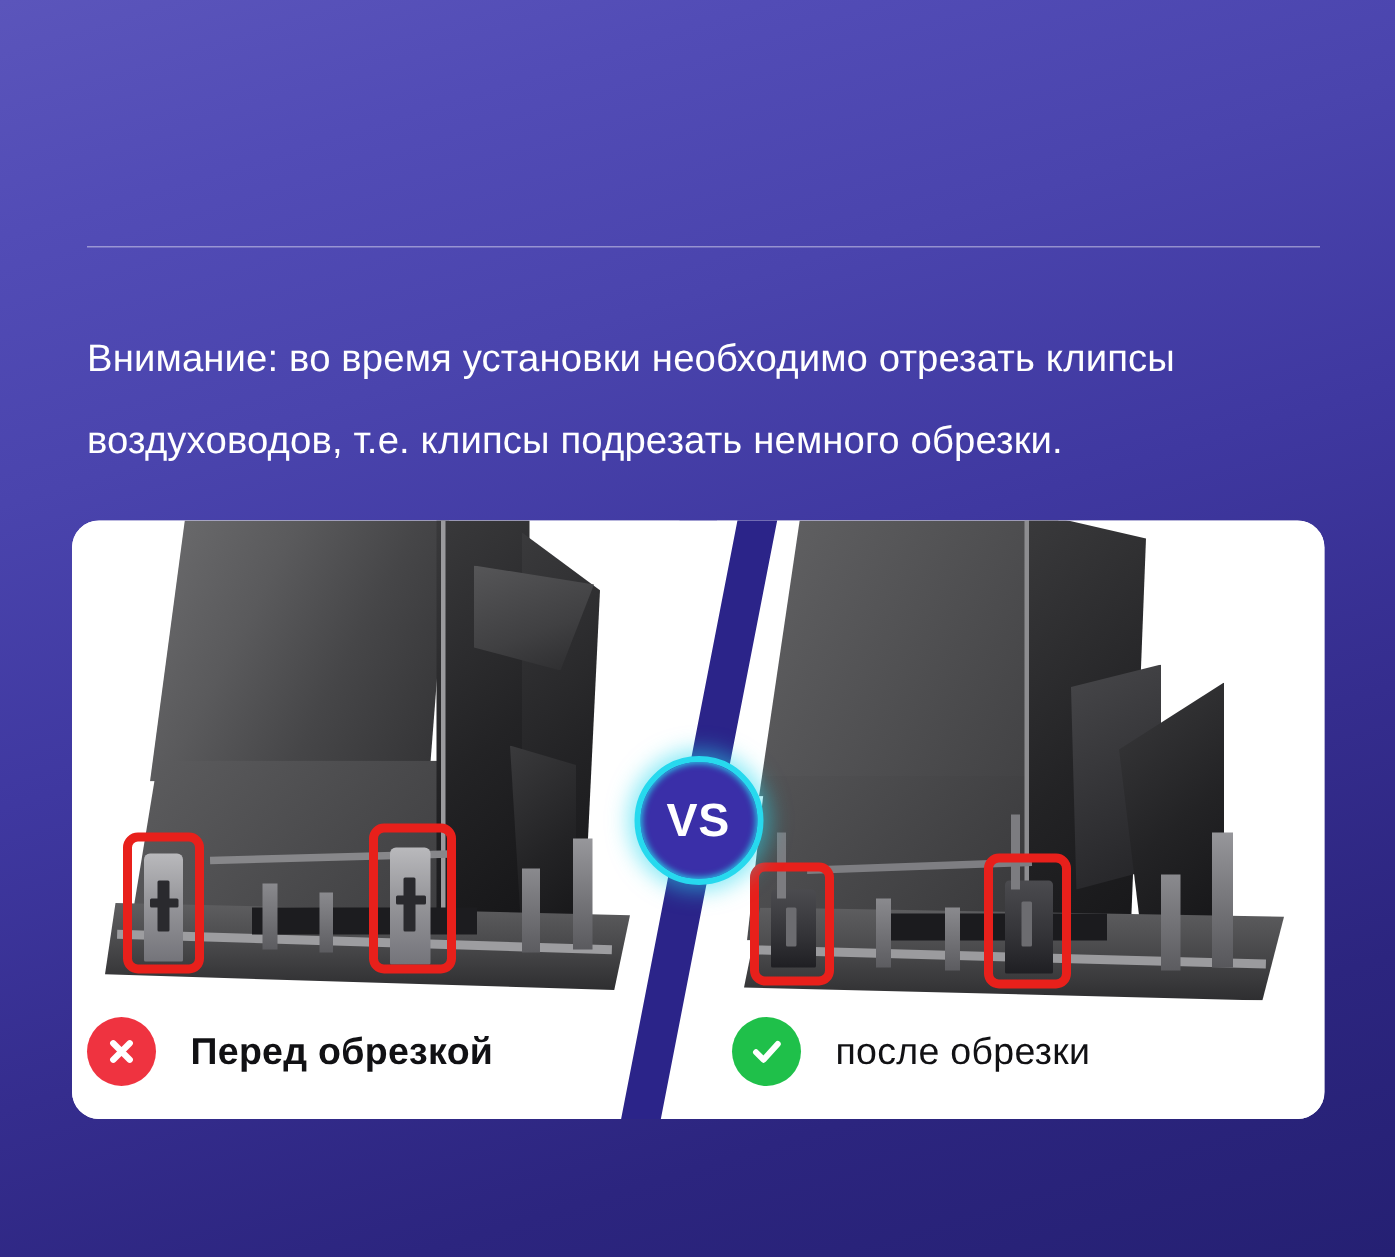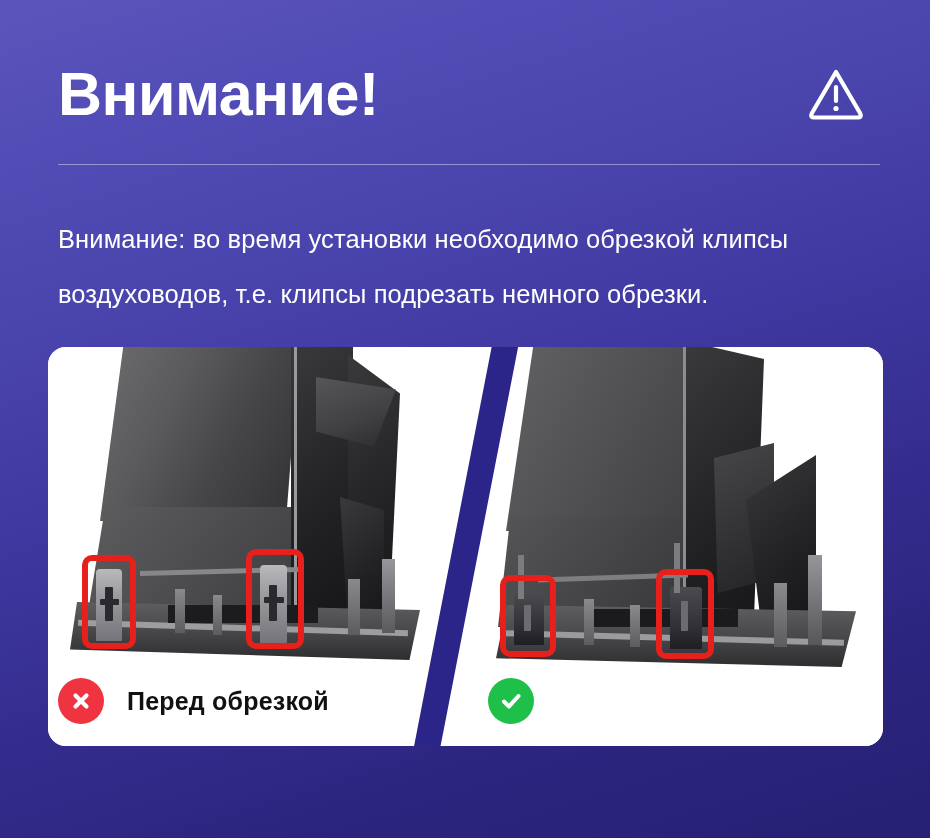--- a/index.html
+++ b/index.html
@@ -223,35 +223,25 @@
     color: #111114;
     white-space: nowrap;
     letter-spacing: 0.2px;
   }
 </style>
 </head>
 <body>
 
 <div id="root">
 
-  <div class="header">
-    <div class="page-title">Внимание!</div>
-    <div class="warn-icon-wrap">
-      <svg width="58" height="54" viewBox="0 0 58 54" fill="none">
-        <path d="M29 5 L53 46 Q55.5 50.5 50.5 50.5 L7.5 50.5 Q2.5 50.5 5 46 Z" stroke="#ffffff" stroke-width="4.2" stroke-linejoin="round" fill="none"></path>
-        <line x1="29" y1="20" x2="29" y2="34" stroke="#ffffff" stroke-width="4.2" stroke-linecap="round"></line>
-        <circle cx="29" cy="41.5" r="2.6" fill="#ffffff"></circle>
-      </svg>
-    </div>
-  </div>
 
   <div class="title-rule"></div>
 
   <div class="warning-body">
-    <div class="warning-line">Внимание: во время установки необходимо обрезкой клипсы</div>
+    <div class="warning-line">Внимание: во время установки необходимо отрезать клипсы</div>
     <div class="warning-line">воздуховодов, т.е. клипсы подрезать немного обрезки.</div>
   </div>
 
   <div class="compare-card">
 
     <div class="panel panel-left">
       <div class="photo">
 
         <div class="duct-body" style="left:52px; top:-6px; width:200px; height:180px; clip-path: polygon(12% 0, 100% 0, 93% 100%, 0 100%);"></div>
         <div class="duct-body" style="left:40px; top:160px; width:215px; height:105px; clip-path: polygon(8% 0, 96% 0, 100% 100%, 0 100%); background:linear-gradient(130deg,#5d5d5f,#3d3d3f);"></div>
@@ -307,32 +297,36 @@
         <div class="fin" style="left:296px; top:236px; width:13px; height:64px;"></div>
         <div class="fin" style="left:330px; top:208px; width:14px; height:90px; background:linear-gradient(180deg,#96969a,#57575b);"></div>
 
         <div class="highlight-box" style="left:22px; top:228px; width:56px; height:82px;"></div>
         <div class="highlight-box" style="left:178px; top:222px; width:58px; height:90px;"></div>
       </div>
     </div>
 
     <div class="divider-band"></div>
 
+    <div class="vs-badge">
+      <span class="vs-text">VS</span>
+    </div>
 
     <div class="verdict verdict-left">
       <div class="badge-circle badge-bad">
         <svg width="24" height="24" viewBox="0 0 24 24">
           <path d="M6.5 6.5 L17.5 17.5 M17.5 6.5 L6.5 17.5" stroke="#ffffff" stroke-width="4.2" stroke-linecap="round"></path>
         </svg>
       </div>
       <span class="verdict-label">Перед обрезкой</span>
     </div>
 
     <div class="verdict verdict-right">
       <div class="badge-circle badge-good">
         <svg width="26" height="26" viewBox="0 0 26 26">
           <path d="M6 13.5 L11 18.5 L20.5 8" stroke="#ffffff" stroke-width="4" stroke-linecap="round" stroke-linejoin="round" fill="none"></path>
         </svg>
       </div>
+      <span class="verdict-label">после обрезки</span>
     </div>
 
   </div>
 </div>
 
 </body></html>

